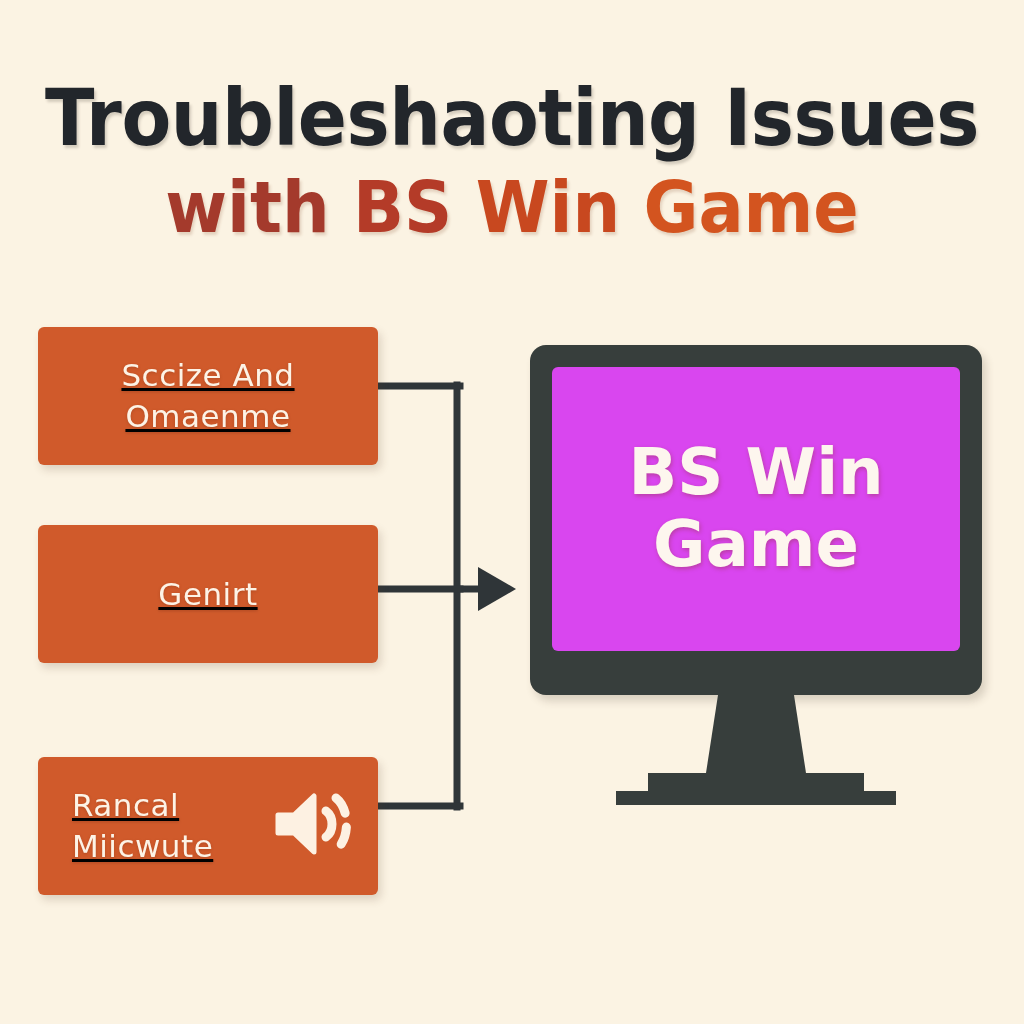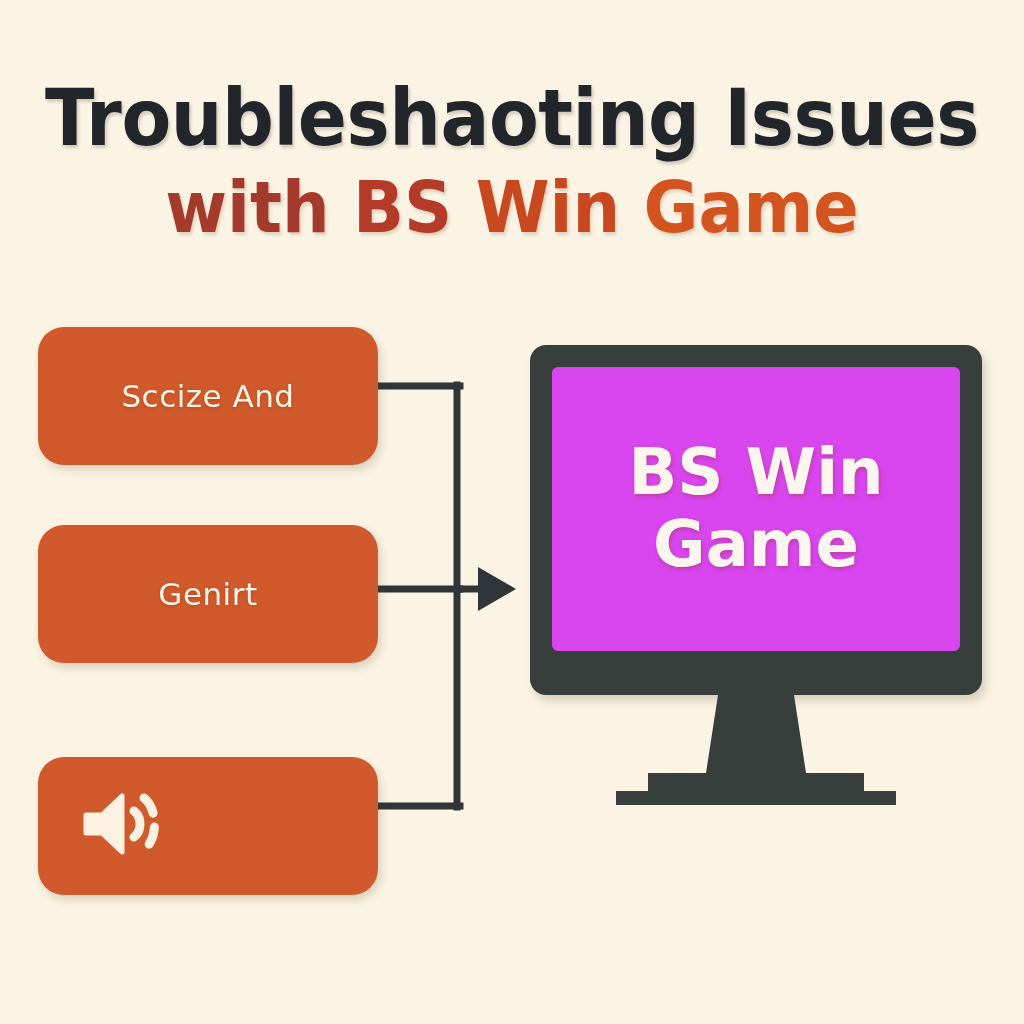--- a/index.html
+++ b/index.html
@@ -48,27 +48,28 @@
   }
   .tw-1 { color: #a43a2c; }
   .tw-2 { color: #b43b28; }
   .tw-3 { color: #c8481f; }
   .tw-4 { color: #d3541f; }
 
   
   .card {
     position: absolute;
     background: #d05a2b;
-    border-radius: 26px;
+    border-radius: 6px;
     box-shadow: 3px 5px 8px rgba(90,60,40,0.18);
     display: flex;
     align-items: center;
     justify-content: center;
     box-sizing: border-box;
     padding: 10px 18px;
+    text-decoration: underline;
   }
   .card-text {
     color: #fdf3e6;
     font-family: "DejaVu Sans", sans-serif;
     font-size: 31px;
     font-weight: normal;
     line-height: 1.32;
     text-align: center;
     letter-spacing: 0.5px;
     text-shadow: 0 1px 3px rgba(120,50,20,0.35);
@@ -161,30 +162,35 @@
     <line x1="374" y1="806" x2="460" y2="806" stroke="#2f3538" stroke-width="7" stroke-linecap="square"></line>
 
     <line x1="457" y1="589" x2="482" y2="589" stroke="#2f3538" stroke-width="7" stroke-linecap="butt"></line>
 
     <polygon points="478,567 516,589 478,611" fill="#2f3538"></polygon>
   </svg>
 
   <div class="card" id="card-1">
     <div class="card-text">
       <span>Sccize And</span><br>
+      <span>Omaenme</span>
     </div>
   </div>
 
   <div class="card" id="card-2">
     <div class="card-text">
       <span>Genirt</span><br>
     </div>
   </div>
 
   <div class="card" id="card-3">
+    <div class="card-text">
+      <span>Rancal</span><br>
+      <span>Miicwute</span>
+    </div>
     <span class="speaker-icon">
       <svg width="82" height="74" viewBox="0 0 82 74">
         <path d="M8 28 L24 28 L44 9 L44 65 L24 46 L8 46 Z" fill="#fdf1e2" stroke="#fdf1e2" stroke-width="5" stroke-linejoin="round"></path>
         <path d="M56 24 C64 30 64 44 56 50" fill="none" stroke="#fdf1e2" stroke-width="9" stroke-linecap="round"></path>
         <path d="M66 11 C80 22 80 52 66 63" fill="none" stroke="#fdf1e2" stroke-width="9" stroke-linecap="round" stroke-dasharray="18 14"></path>
       </svg>
     </span>
   </div>
 
   <div id="monitor">

